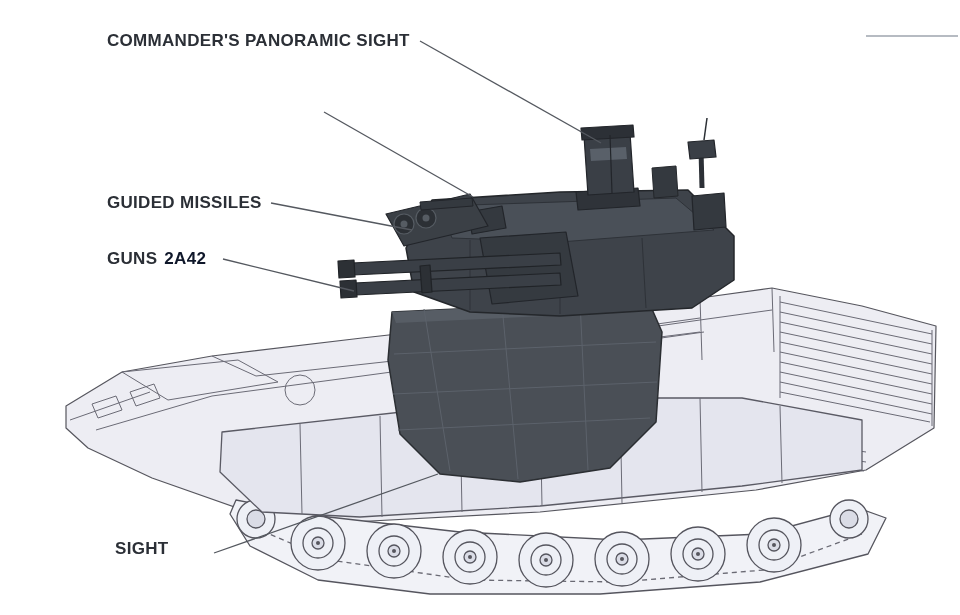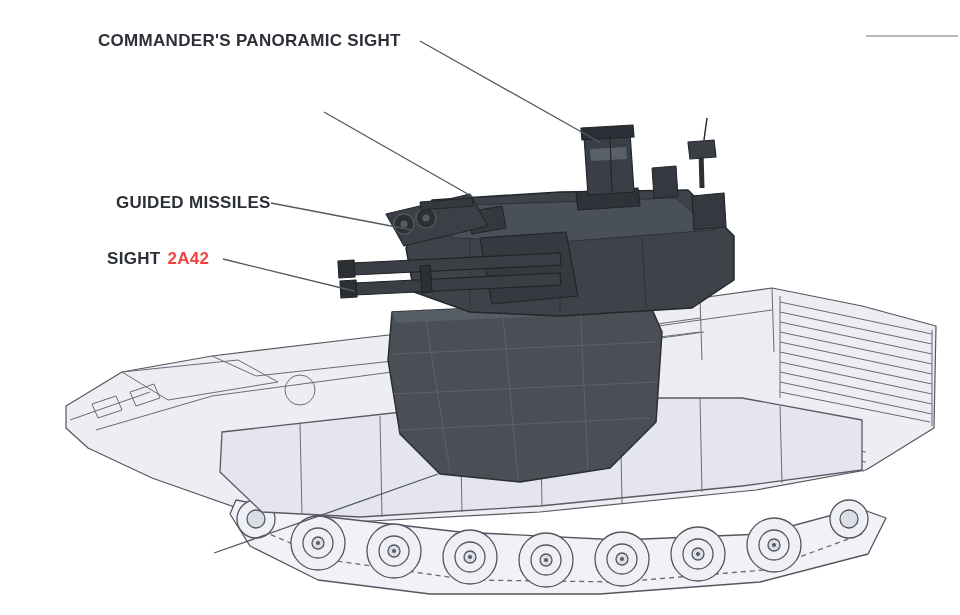--- a/index.html
+++ b/index.html
@@ -14,21 +14,21 @@
   .stage svg { position: absolute; left: 0; top: 0; }
   .lbl {
     position: absolute;
     font-weight: 700;
     font-size: 17px;
     letter-spacing: 0.3px;
     color: #2b2f36;
     white-space: nowrap;
     line-height: 20px;
   }
-  .lbl .red { color: #ef4444; margin-left: 7px; }
+  .lbl .red { color: #0f172a; margin-left: 7px; }
   .lbl.two-line span { display: block; line-height: 26px; }
 </style>
 </head>
 <body>
 
 <div class="stage">
 
   <svg viewBox="0 0 960 615" width="960" height="615">
 
     <g stroke="#56565e" stroke-width="1.2" fill="none" stroke-linejoin="round">
@@ -150,25 +150,26 @@
     <g stroke="#54585f" stroke-width="1.3" fill="none">
       <line x1="420" y1="41" x2="601" y2="143"></line>
       <line x1="324" y1="112" x2="473" y2="197"></line>
       <line x1="271" y1="203" x2="412" y2="230"></line>
       <line x1="223" y1="259" x2="354" y2="291"></line>
       <line x1="214" y1="553" x2="438" y2="474"></line>
     </g>
     <line x1="866" y1="36" x2="958" y2="36" stroke="#b6bbc2" stroke-width="2"></line>
   </svg>
 
-  <div class="lbl" style="left:98px; top:31px">COMMANDER'S PANORAMIC SIGHT</div>
+  <div class="lbl" style="left:107px; top:31px">COMMANDER'S PANORAMIC SIGHT</div>
 
 
-  <div class="lbl" style="left:116px; top:193px">GUIDED MISSILES</div>
+  <div class="lbl" style="left:107px; top:193px">GUIDED MISSILES</div>
 
   <div class="lbl" style="left:107px; top:249px">
-    <span>SIGHT</span><span class="red">2A42</span>
+    <span>GUNS</span><span class="red">2A42</span>
   </div>
 
   <div class="lbl two-line" style="left:115px; top:536px">
+    <span>SIGHT</span>
   </div>
 
 </div>
 
 </body></html>

